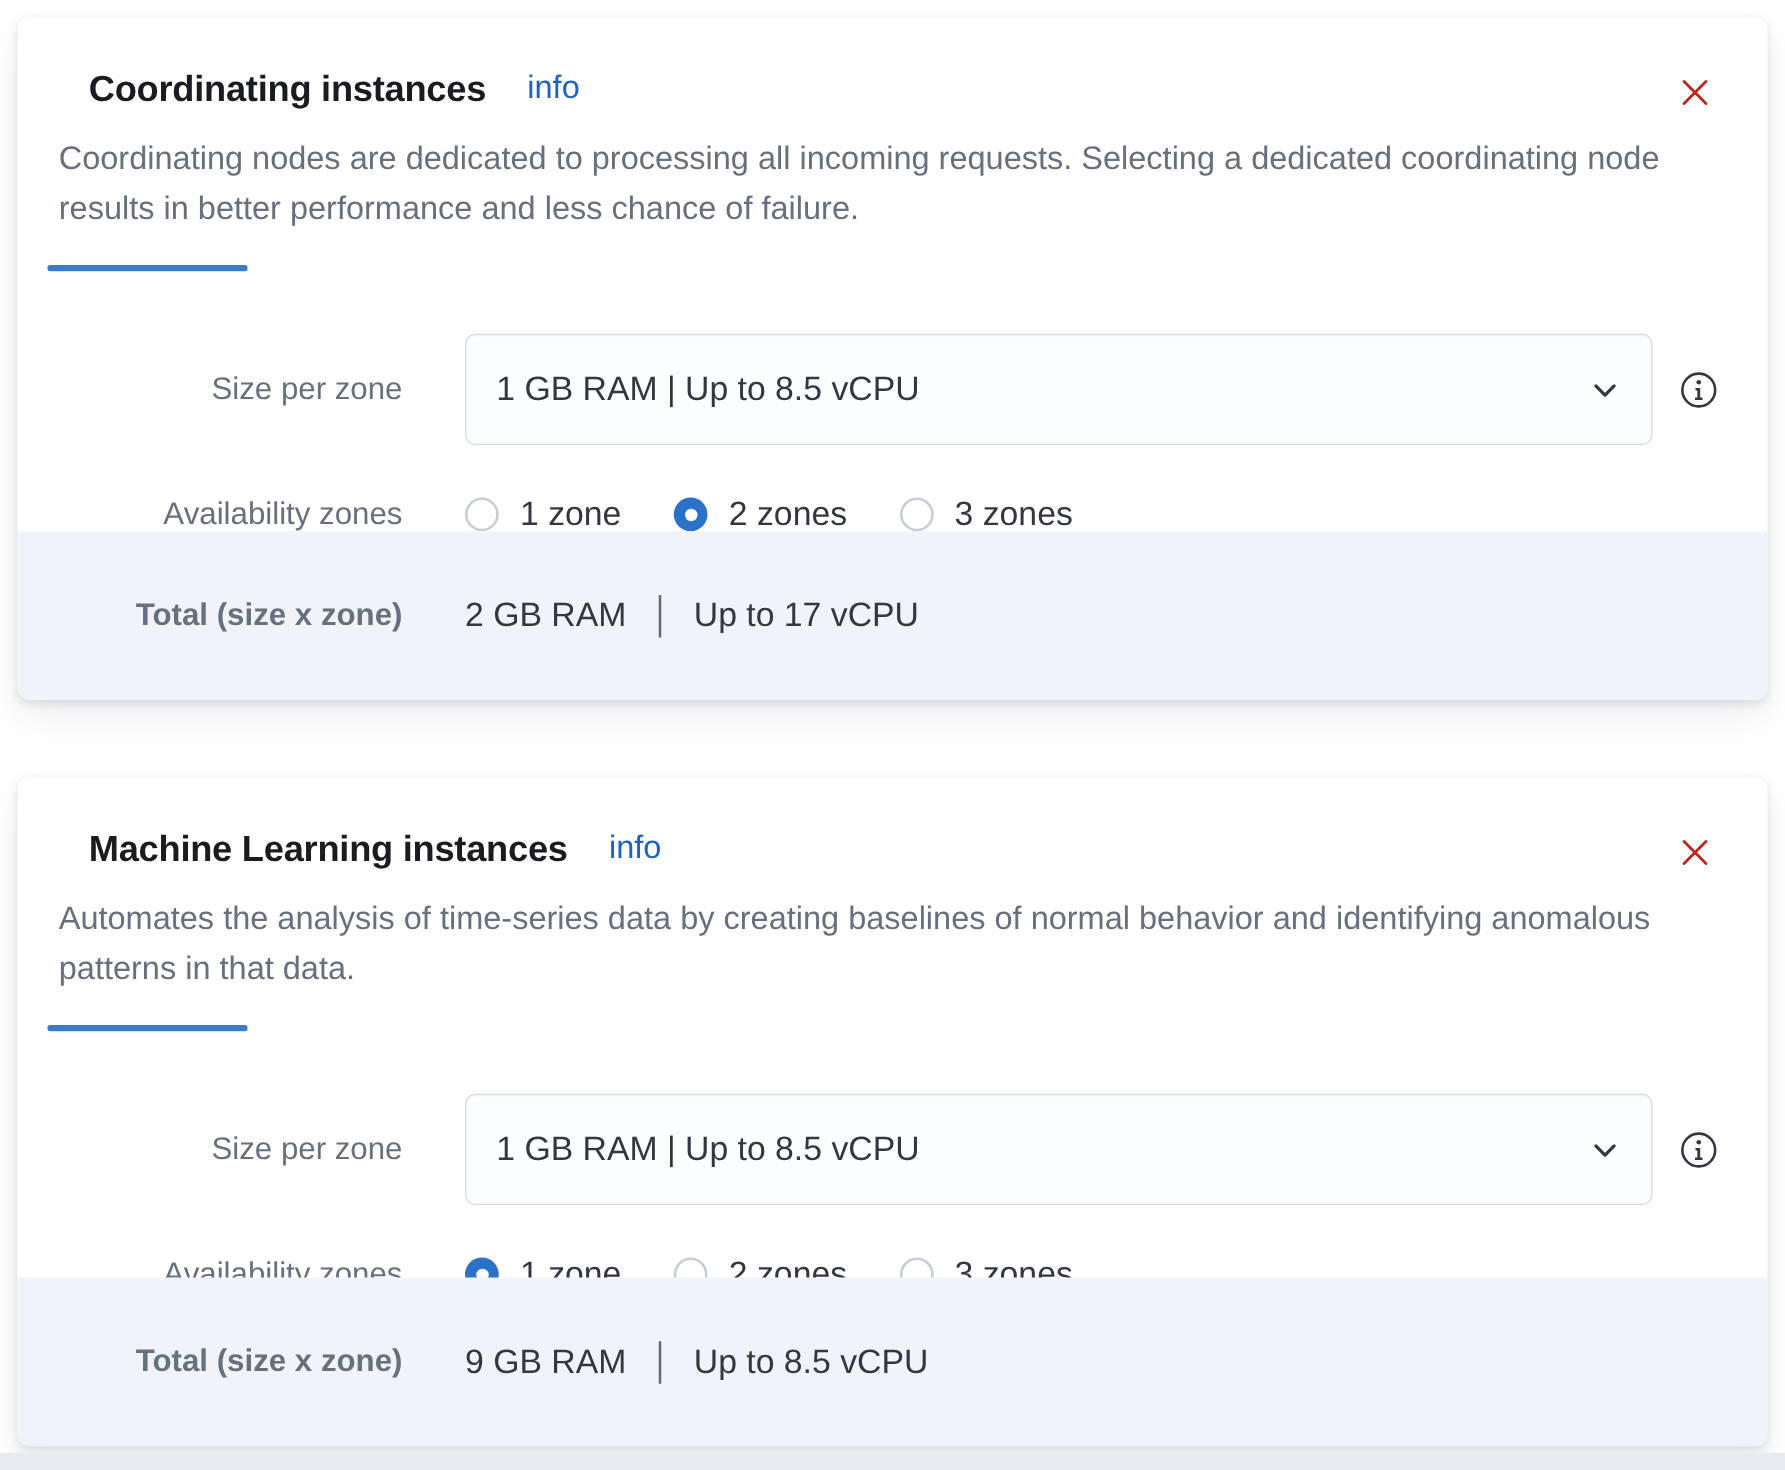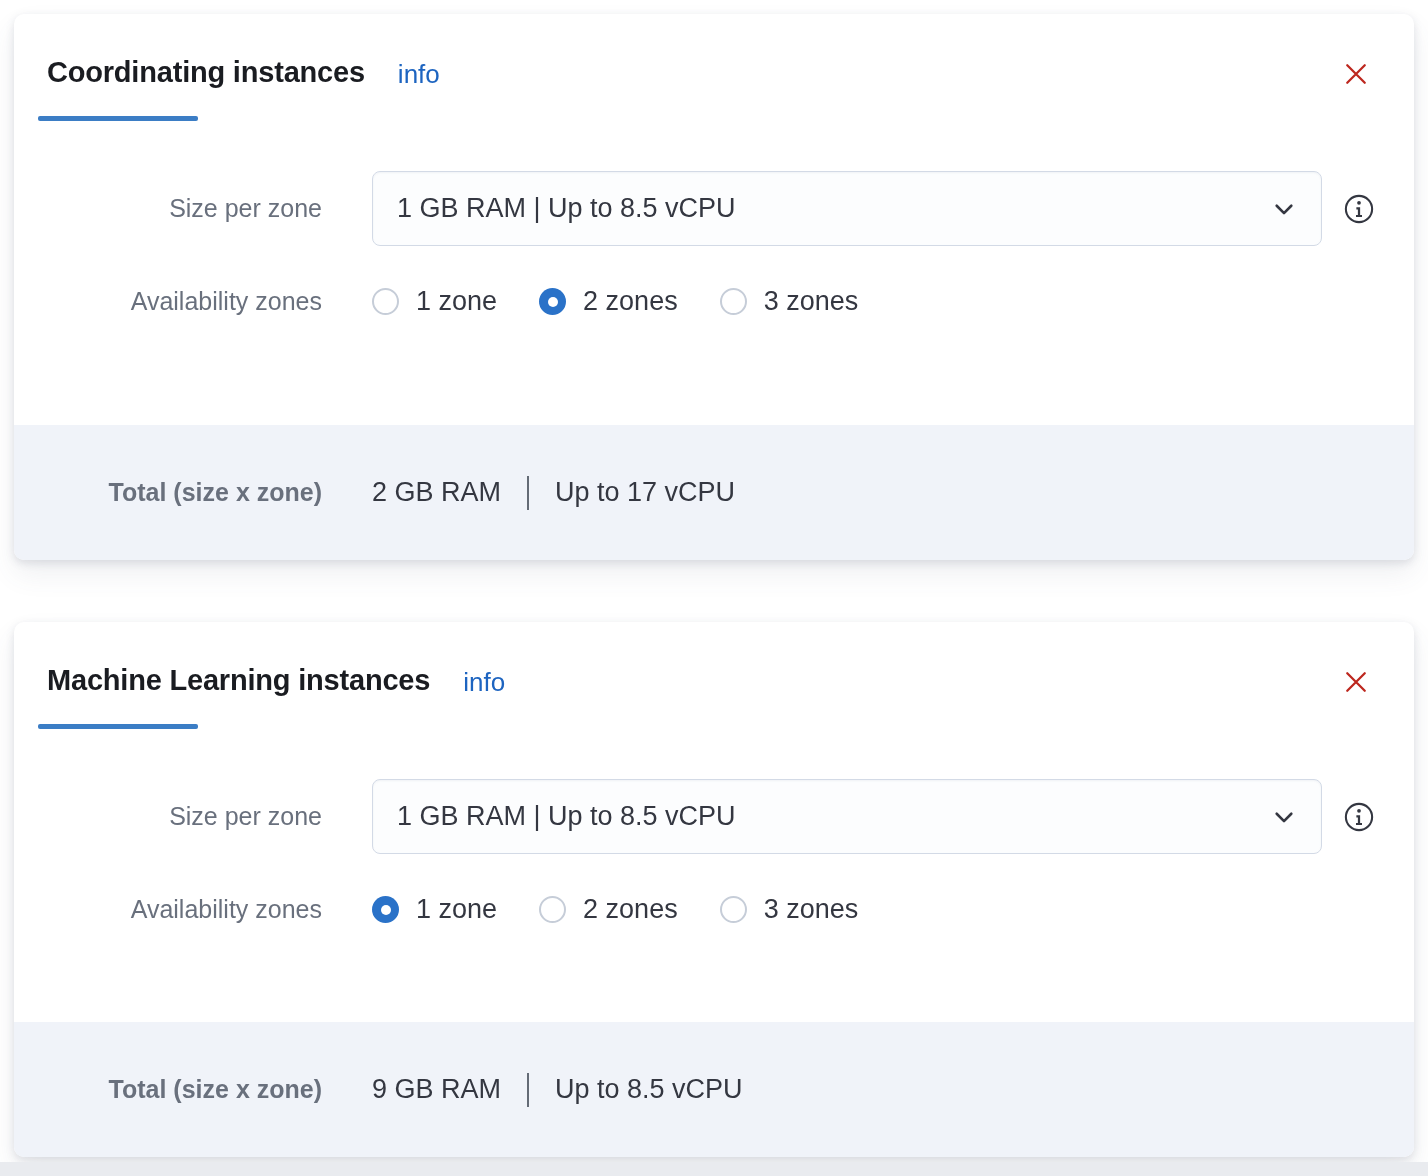--- a/index.html
+++ b/index.html
@@ -27,21 +27,21 @@
     width: 1400px;
     background: #ffffff;
     border-radius: 10px;
     box-shadow: 0 3px 8px rgba(80,90,110,0.16), 0 14px 28px rgba(80,90,110,0.09);
     overflow: hidden;
   }
   .card--first  { top: 14px;  height: 546px; }
   .card--second { top: 622px; height: 535px; }
 
   .card-header { padding: 40px 40px 0 33px; }
-  .title-row { display: flex; align-items: flex-end; }
+  .title-row { display: flex; align-items: flex-start; margin-left: 24px; }
   .card-title {
     font-size: 29px;
     font-weight: 700;
     color: #1a1c21;
     letter-spacing: -0.2px;
     line-height: 36px;
   }
   .info-link {
     margin-left: 33px;
     font-size: 26px;
@@ -80,21 +80,21 @@
   .label-col {
     flex: none;
     width: 308px;
     text-align: right;
     font-size: 25px;
     color: #69707d;
   }
   .control-col { margin-left: 50px; display: flex; align-items: center; }
   .select {
     width: 950px;
-    height: 75px;
+    height: 89px;
     box-sizing: border-box;
     border: 1px solid #d3dae6;
     border-radius: 8px;
     background: #fcfdfe;
     box-shadow: inset 0 1px 2px rgba(152,162,179,0.12);
     display: flex;
     align-items: center;
     justify-content: space-between;
     padding: 0 24px;
     font-size: 27px;
@@ -158,20 +158,21 @@
     <svg width="28" height="28" viewBox="0 0 16 16">
       <path d="M3 3l10 10M13 3L3 13" stroke="currentColor" stroke-width="1.3" stroke-linecap="round" fill="none"></path>
     </svg>
   </button>
 
   <div class="card-header">
     <div class="title-row">
       <span class="card-title">Coordinating instances</span>
       <a class="info-link">info</a>
     </div>
+    <div class="card-description">Coordinating nodes are dedicated to processing all incoming requests. Selecting a dedicated coordinating node results in better performance and less chance of failure.</div>
   </div>
 
   <div class="accent-bar"></div>
 
   <div class="form-area">
     <div class="form-row">
       <div class="label-col">Size per zone</div>
       <div class="control-col">
         <div class="select">
           <span>1 GB RAM | Up to 8.5 vCPU</span>
@@ -223,20 +224,21 @@
     <svg width="28" height="28" viewBox="0 0 16 16">
       <path d="M3 3l10 10M13 3L3 13" stroke="currentColor" stroke-width="1.3" stroke-linecap="round" fill="none"></path>
     </svg>
   </button>
 
   <div class="card-header">
     <div class="title-row">
       <span class="card-title">Machine Learning instances</span>
       <a class="info-link">info</a>
     </div>
+    <div class="card-description">Automates the analysis of time-series data by creating baselines of normal behavior and identifying anomalous patterns in that data.</div>
   </div>
 
   <div class="accent-bar"></div>
 
   <div class="form-area">
     <div class="form-row">
       <div class="label-col">Size per zone</div>
       <div class="control-col">
         <div class="select">
           <span>1 GB RAM | Up to 8.5 vCPU</span>

